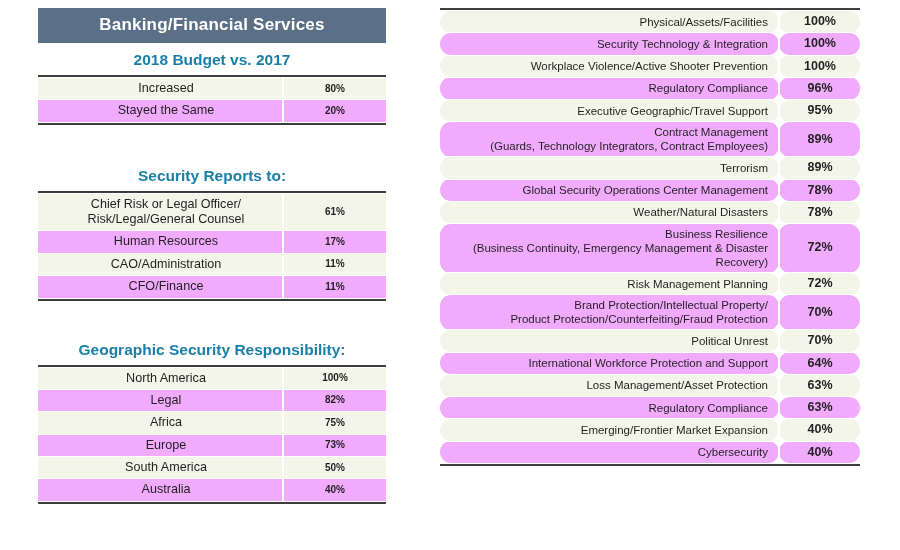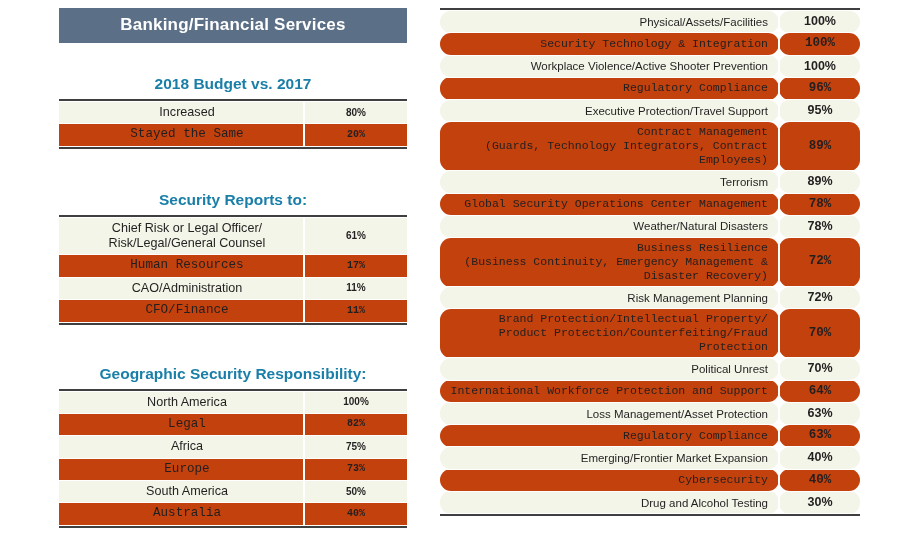--- a/index.html
+++ b/index.html
@@ -14,21 +14,21 @@
     color: #231f20;
     overflow: hidden;
   }
   .page {
     position: relative;
     width: 900px;
     height: 550px;
   }
   .left-col {
     position: absolute;
-    left: 59px;
+    left: 38px;
     top: 8px;
     width: 348px;
   }
   .right-col {
     position: absolute;
     left: 440px;
     top: 8px;
     width: 420px;
   }
 
@@ -46,32 +46,32 @@
   
   .section-heading {
     color: #1a7fa8;
     font-size: 15.5px;
     font-weight: bold;
     text-align: center;
     margin: 0;
     padding: 0 0 6px 0;
   }
   .heading-budget {
-    padding-top: 32px;
+    padding-top: 8px;
   }
   .spacer-lg { height: 42px; }
   .spacer-md { height: 40px; }
 
   
   table.data {
     width: 100%;
     border-collapse: collapse;
     table-layout: fixed;
   }
-  table.data tr.row-alt td { background: #c2410c; font-family: Liberation Mono, monospace; }
+  table.data tr.row-alt td { background: #f0abfc; }
   table.data tr.row-plain td { background: #f2f5e7; }
   table.data td {
     border-top: 1px solid #ffffff;
     border-bottom: 1px solid #ffffff;
     padding: 3px 8px;
     font-size: 12.6px;
     vertical-align: middle;
     line-height: 1.22;
   }
   table.data td.label {
@@ -207,21 +207,21 @@
           </tr>
           <tr class="row-plain">
             <td class="label">Workplace Violence/Active Shooter Prevention</td>
             <td class="val">100%</td>
           </tr>
           <tr class="row-alt">
             <td class="label">Regulatory Compliance</td>
             <td class="val">96%</td>
           </tr>
           <tr class="row-plain">
-            <td class="label">Executive Protection/Travel Support</td>
+            <td class="label">Executive Geographic/Travel Support</td>
             <td class="val">95%</td>
           </tr>
           <tr class="row-alt">
             <td class="label two-line">Contract Management<br>(Guards, Technology Integrators, Contract Employees)</td>
             <td class="val">89%</td>
           </tr>
           <tr class="row-plain">
             <td class="label">Terrorism</td>
             <td class="val">89%</td>
           </tr>
@@ -262,22 +262,18 @@
             <td class="val">63%</td>
           </tr>
           <tr class="row-plain">
             <td class="label">Emerging/Frontier Market Expansion</td>
             <td class="val">40%</td>
           </tr>
           <tr class="row-alt">
             <td class="label">Cybersecurity</td>
             <td class="val">40%</td>
           </tr>
-          <tr class="row-plain">
-            <td class="label">Drug and Alcohol Testing</td>
-            <td class="val">30%</td>
-          </tr>
         </tbody>
     </table>
     <div class="bottomline"></div>
   </div>
 
 </div>
 
 </body></html>

